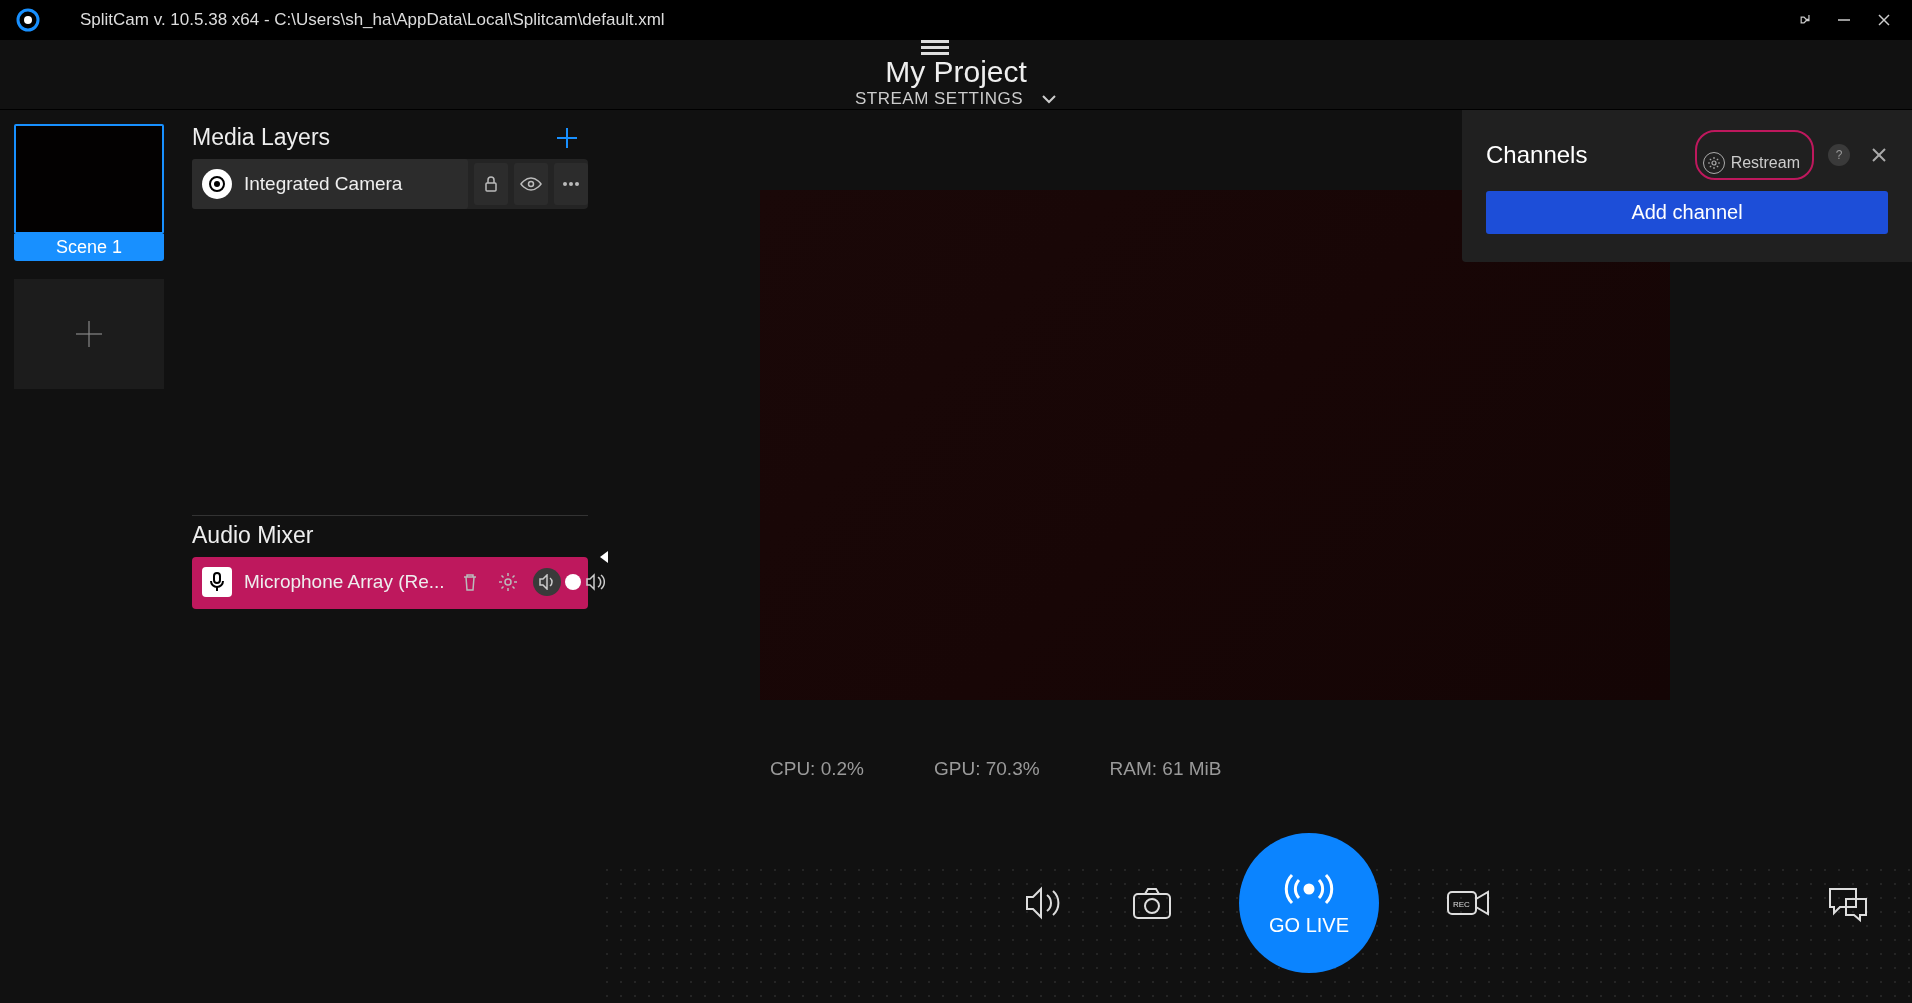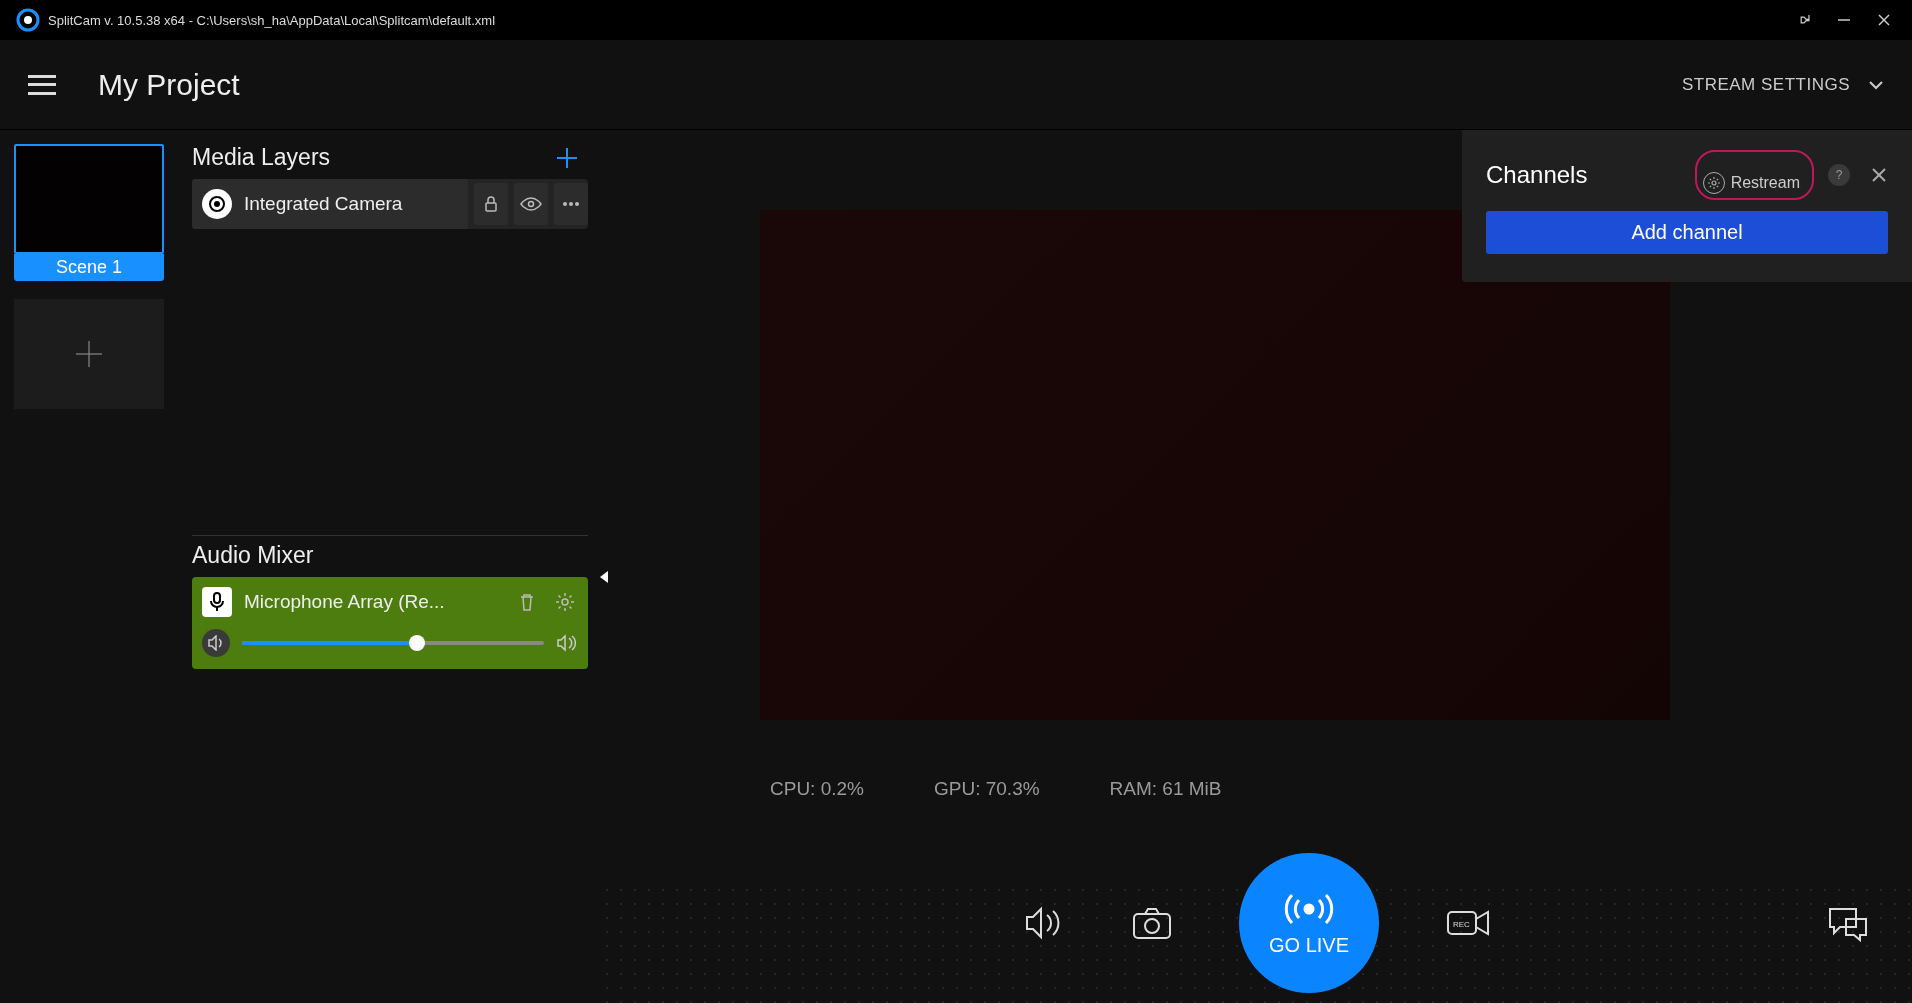--- a/index.html
+++ b/index.html
@@ -1,59 +1,59 @@
 <!DOCTYPE html>
 <html><head>
 <meta charset="utf-8">
 <style>
   * { box-sizing: border-box; margin: 0; padding: 0; font-family: "Segoe UI", Arial, sans-serif; }
   body { background: #000; width: 1912px; height: 1003px; overflow: hidden; color: #fff; }
 
   
   .titlebar { height: 40px; display: flex; align-items: center; padding: 0 8px; background: #000; }
   .titlebar .logo { width: 24px; height: 24px; margin: 0 8px; }
-  .titlebar .title { font-size: 13px; color: #ddd; flex: 1; }
+  .titlebar .title { font-size: 17px; color: #ddd; flex: 1; margin-left: 32px; }
   .titlebar .sys { display: flex; gap: 20px; margin-right: 10px; }
   .titlebar .sys span { width: 20px; height: 20px; display: inline-flex; align-items: center; justify-content: center; color: #ccc; cursor: pointer; }
 
   
-  .header { height: 90px; display: flex; align-items: center; padding: 0 28px; background: #111; border-bottom: 1px solid #000; }
+  .header { height: 70px; display: flex; align-items: center; padding: 0 28px; background: #111; border-bottom: 1px solid #000; flex-direction: column; }
   .hamburger { width: 28px; height: 20px; display: flex; flex-direction: column; justify-content: space-between; margin-right: 42px; cursor:pointer;}
   .hamburger div { height: 3px; background: #ddd; }
   .project-title { font-size: 30px; color: #eee; flex: 1; }
   .stream-settings { display: flex; align-items: center; gap: 18px; color: #ccc; font-size: 17px; letter-spacing: 0.5px; cursor:pointer;}
   .chev { font-size: 16px; color:#ccc;}
 
   
   .main { display: flex; height: calc(1003px - 40px - 70px); background: #111; position:relative;}
   
   
   .scenes { width: 180px; padding: 14px; display:flex; flex-direction:column; gap:18px;}
   .scene-thumb { width: 150px; height: 110px; background: #030101; border: 2px solid #1890ff; border-radius:2px;}
   .scene-thumb-add { width: 150px; height: 110px; background: #1c1c1c; display:flex; align-items:center; justify-content:center; cursor:pointer;}
   .scene-thumb-add svg{ stroke:#888;}
   .scene-label { width: 150px; background: #1890ff; text-align:center; padding:3px 0; font-size:18px; border-radius:0 0 3px 3px;}
   
   
-  .sidepanel { width: 420px; padding:14px 12px; display:flex; flex-direction:column; position:relative;}
+  .sidepanel { width: 420px; padding:14px 12px; display:flex; flex-direction:column; position:relative;text-align:center;}
   .section-title { font-size: 23px; color:#eee; margin-bottom:8px; display:flex; align-items:center; justify-content:space-between; padding-right:8px;}
   .add-plus { color:#1890ff; font-size:30px; font-weight:300; cursor:pointer;}
   
   .layer-row { display:flex; align-items:center; gap:6px; background:#242424; border-radius:4px; padding:0; height:50px;}
   .layer-main { flex:1; display:flex; align-items:center; gap:12px; background:#2c2c2c; padding:22px 10px; border-radius:3px; height:50px;}
   .layer-icon { width:30px; height:30px; background:#fff; border-radius:50%; display:flex; align-items:center; justify-content:center;}
   .layer-icon-inner{width:16px;height:16px;border:2px solid #000;border-radius:50%;display:flex;align-items:center;justify-content:center;}
   .layer-icon-inner::after{content:"";width:6px;height:6px;background:#000;border-radius:50%;}
   .layer-name { font-size:19px; color:#eee;}
   .layer-btn { width:34px; height:42px; display:flex; align-items:center; justify-content:center; background:#2c2c2c; border-radius:3px; cursor:pointer; color:#bbb;}
   
   .spacer {flex: 0 0 300px;}
   .divider{height:1px; background:#333; margin:6px 0;}
   
-  .mixer-row { background:#4d7c0f; border-radius:4px; padding:10px 10px 12px 10px; display:flex; flex-direction:column; gap:12px;}
+  .mixer-row { background:#be185d; border-radius:4px; padding:10px 10px 12px 10px; display:flex; flex-direction:row; gap:12px;}
   .mixer-top { display:flex; align-items:center; gap:12px;}
   .mixer-icon { width:30px; height:30px; background:#fff; border-radius:4px; display:flex; align-items:center; justify-content:center; color:#000; font-weight:bold;}
   .mixer-name { flex:1; font-size:19px; color:#eee; white-space:nowrap; overflow:hidden; text-overflow:ellipsis;}
   .mixer-btn { width:26px; height:26px; display:flex; align-items:center; justify-content:center; color:#bbb; cursor:pointer;}
   .mixer-slider-row{display:flex;align-items:center;gap:12px;}
   .mute-btn{width:28px;height:28px;border-radius:50%;background:#3a3a3a;display:flex;align-items:center;justify-content:center;cursor:pointer;}
   .slider{flex:1;position:relative;height:4px;background:#888;border-radius:2px;}
   .slider-fill{position:absolute;left:0;top:0;height:100%;width:58%;background:#1890ff;border-radius:2px;}
   .slider-thumb{position:absolute;left:58%;top:50%;width:16px;height:16px;border-radius:50%;background:#fff;transform:translate(-50%,-50%);}
   .vol-icon{color:#ccc;}

